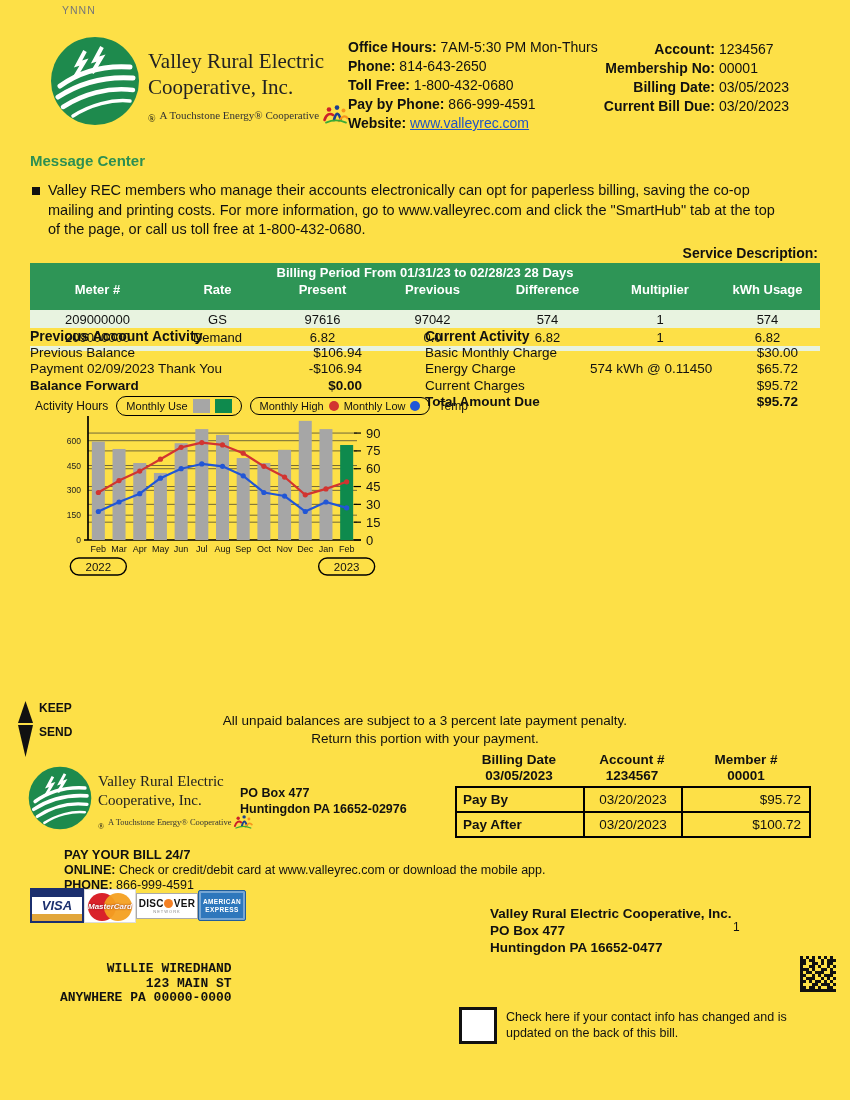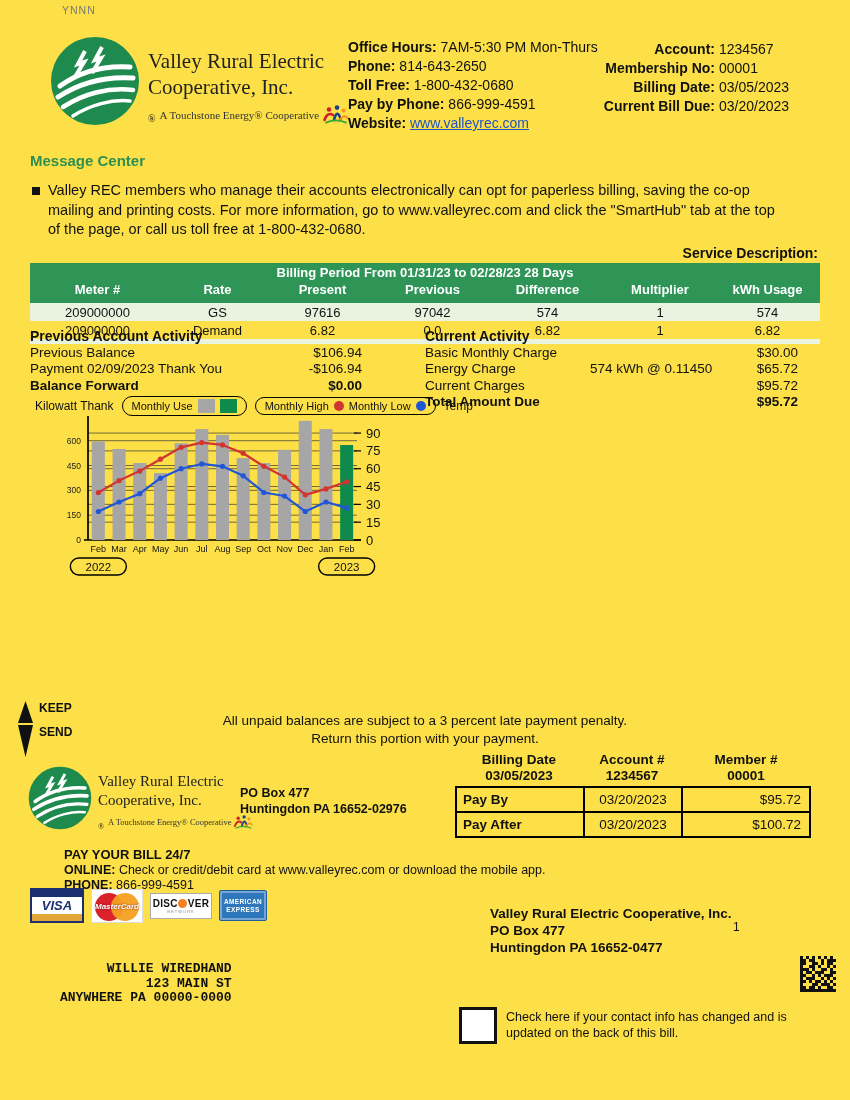--- a/index.html
+++ b/index.html
@@ -34,21 +34,21 @@
   .msg-body { left:30px; top:181px; width:755px; font-size:14.5px; line-height:19.5px; display:flex; }
   .msg-bullet { width:8px; height:8px; background:#111; margin:6px 8px 0 2px; flex:0 0 8px; }
 
   .svc-label { right:32px; top:245px; font-size:14px; font-weight:bold; }
 
   
   .svc-table { left:30px; top:263px; width:790px; font-size:13px; }
   .svc-head { background:#2E9556; color:#fff; font-weight:bold; }
   .svc-period { text-align:center; padding:2px 0 1px; }
   .svc-cols, .svc-row { display:flex; }
-  .svc-cols > div { padding:1px 0 6px; text-align:center; }
+  .svc-cols > div { padding:1px 0 13px; text-align:center; }
   .svc-row > div { padding:1.5px 0; text-align:center; }
   .c1{width:135px}.c2{width:105px}.c3{width:105px}.c4{width:115px}.c5{width:115px}.c6{width:110px}.c7{width:105px}
   .row-green { background:#E8F3E0; }
   .svc-strip { height:5px; background:#E8F3E0; }
 
   
   .prev-act { left:30px; top:328px; width:332px; font-size:13.5px; line-height:16.5px; }
   .cur-act { left:425px; top:328px; width:373px; font-size:13.5px; line-height:16.5px; }
   .act-title { font-weight:bold; font-size:14px; }
   .act-row { display:flex; }
@@ -87,21 +87,21 @@
   
   .logo-wrap-sm { left:28px; top:766px; width:230px; }
   .logo-text-sm { margin-left:6px; margin-top:6px; font-family:"Liberation Serif", serif; }
   .logo-name-sm { font-size:15px; color:#222; line-height:19px; }
   .logo-tagline-sm { font-family:"Liberation Serif", serif; font-size:8.5px; color:#333; }
   .pobox { left:240px; top:785px; font-size:12.5px; font-weight:bold; line-height:16px; }
 
   .paybill { left:28px; top:847px; font-size:12.5px; line-height:15.5px;margin-left:36px; }
   .paybill .title { font-size:13px; font-weight:bold; }
 
-  .cards { left:30px; top:888px; display:flex; align-items:center; gap:7px; }
+  .cards { left:30px; top:888px; display:flex; align-items:center; }
   .card-visa { width:54px; height:35px; border:2px solid #1B2F6E; background:#fff;
                display:flex; flex-direction:column; }
   .visa-stripe-top { height:7px; background:#1B2F6E; }
   .visa-mid { flex:1; display:flex; align-items:center; justify-content:center;
               font-style:italic; font-weight:bold; font-size:13px; color:#1B2F6E; }
   .visa-stripe-bot { height:7px; background:#E2A63A; }
   .card-mc { width:52px; height:34px; background:#fff; position:relative; border:1px solid #ddd; }
   .mc-red { position:absolute; left:3px; top:3px; width:28px; height:28px; border-radius:50%; background:#D9222A; }
   .mc-org { position:absolute; right:3px; top:3px; width:28px; height:28px; border-radius:50%; background:#F4A021; opacity:.95; }
   .mc-text { position:absolute; left:0; right:0; top:12px; text-align:center; color:#fff;
@@ -272,21 +272,21 @@
         <span class="amt">$95.72</span>
       </div>
     <div class="act-row b">
         <span class="lab">Total Amount Due</span>
         <span class="det"></span>
         <span class="amt">$95.72</span>
       </div>
   </div>
 
   <div class="abs chart-legend">
-    <span>Kilowatt Thank</span>
+    <span>Activity Hours</span>
     <span class="pill">
       <span>Monthly Use</span>
       <span class="swatch" style="background:#A6A6A6"></span>
       <span class="swatch" style="background:#0E8A4D"></span>
     </span>
     <span class="pill">
       <span>Monthly High</span>
       <span class="dot" style="background:#D23430"></span>
       <span>Monthly Low</span>
       <span class="dot" style="background:#2156D6"></span>

